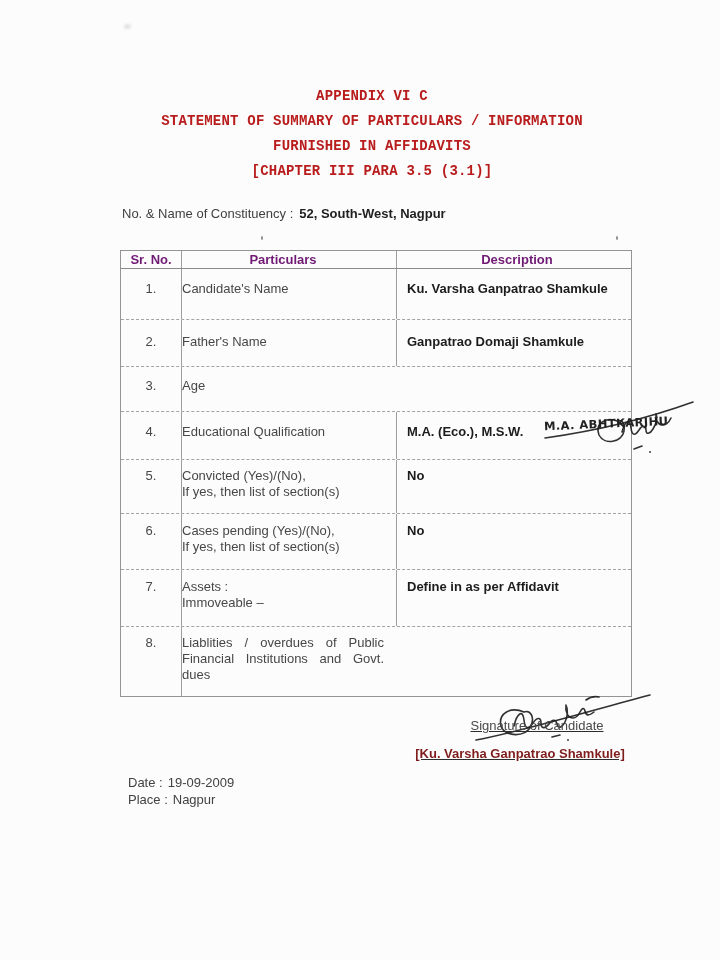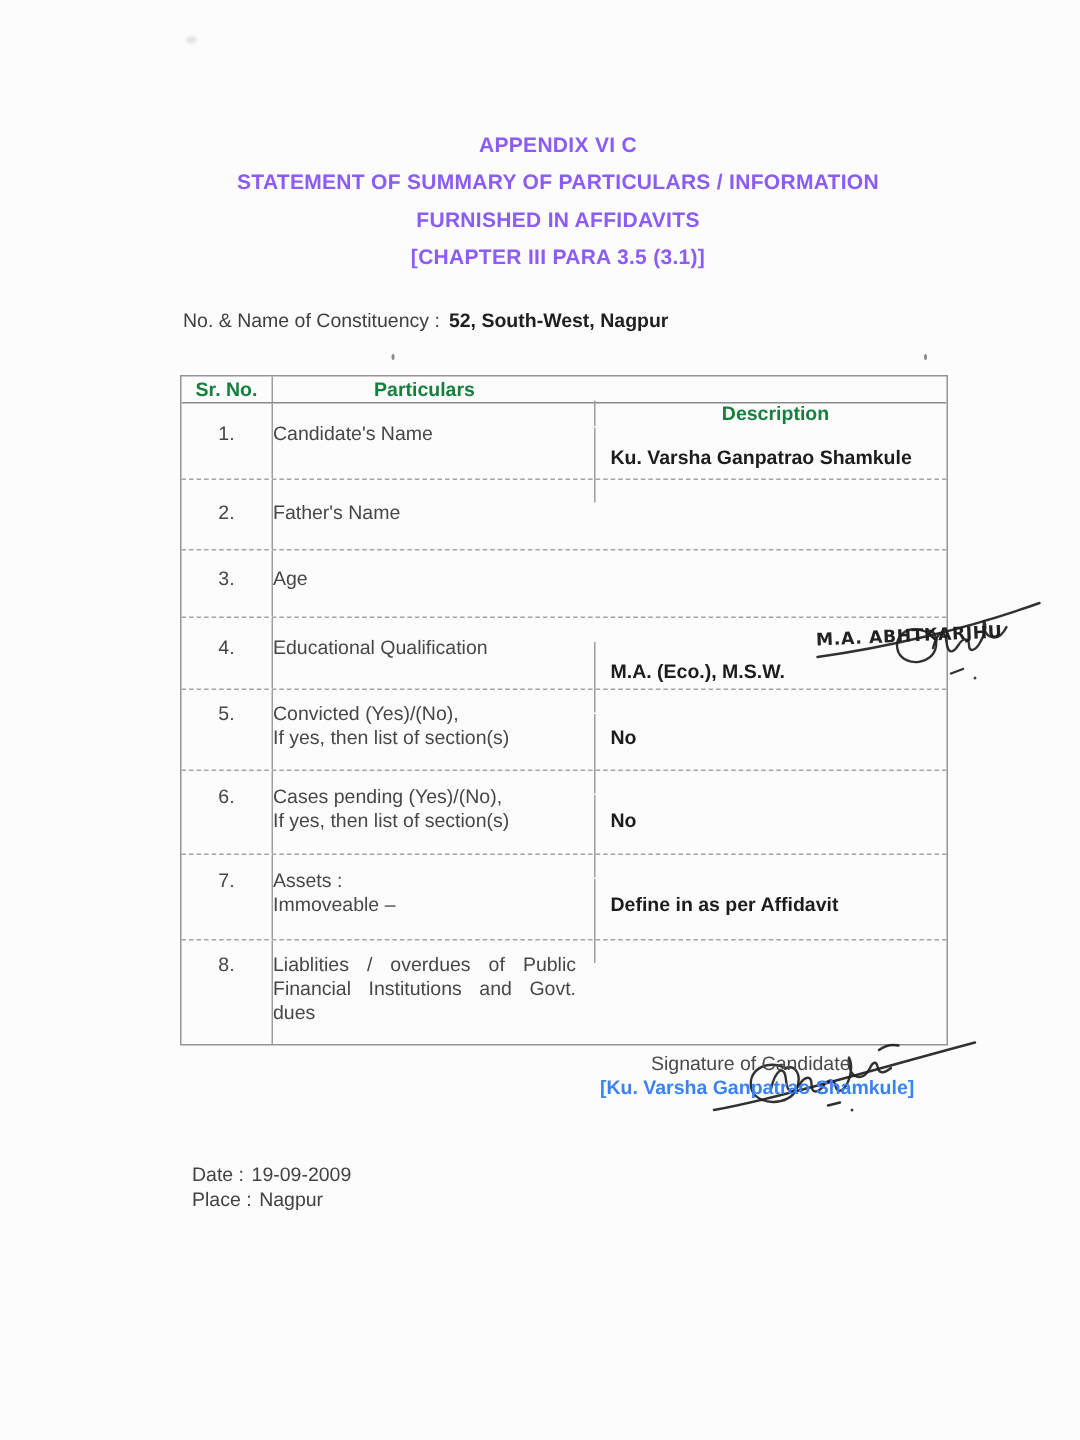--- a/index.html
+++ b/index.html
@@ -9,34 +9,34 @@
     background:#fcfcfc;
     font-family:"Liberation Sans","DejaVu Sans",sans-serif;
     color:#2d2d2d; overflow:hidden;
   }
   
   .artifact { position:absolute; background:#8a8a8a; border-radius:50%; }
   .smudge { position:absolute; background:#e3e3e3; border-radius:50%; filter:blur(1px); }
 
   
   .heading { position:absolute; top:84px; left:24px; width:696px; text-align:center; }
-  .heading div { font-weight:bold; font-size:14px; line-height:25px; letter-spacing:.2px; color:#8b5cf6; }
+  .heading div { font-weight:bold; font-size:14px; line-height:25px; letter-spacing:.2px; color:#b91c1c;font-family:Liberation Mono, monospace; }
 
   
   .constituency { position:absolute; left:122px; top:206px; font-size:13px; color:#3f3f3f; }
   .constituency .val { font-weight:bold; color:#1f1f1f; margin-left:6px; }
 
   
   .doc-table { position:absolute; left:120px; top:250px; width:512px; border:1px solid #949494; background:transparent; }
   .t-row { display:flex; align-items:flex-start; }
   .t-head { height:18px; border-bottom:1px solid #8a8a8a; }
-  .t-head > div { font-weight:bold; font-size:13px; line-height:17px; text-align:center; color:#15803d; padding-top:0 !important; }
+  .t-head > div { font-weight:bold; font-size:13px; line-height:17px; text-align:center; color:#701a75; padding-top:0 !important; }
   .c-sr   { width:60px; text-align:center; font-size:13px; color:#474747; height:100%; }
   .c-part { width:215px; border-left:1px solid #9d9d9d; padding-right:12px; font-size:13px; line-height:16px; color:#474747; height:100%; }
-  .c-desc { flex:1; border-left:1px solid #9d9d9d; padding-left:10px; padding-right:4px; font-size:13px; line-height:16px; font-weight:bold; color:#1c1c1c; white-space:nowrap; height:100%;margin-top:16px; }
+  .c-desc { flex:1; border-left:1px solid #9d9d9d; padding-left:10px; padding-right:4px; font-size:13px; line-height:16px; font-weight:bold; color:#1c1c1c; white-space:nowrap; height:100%; }
   .body + .body { border-top:1px dashed #a3a3a3; }
   .r1 { height:50px; } .r1 > div { padding-top:12px; }
   .r2 { height:47px; } .r2 > div { padding-top:14px; }
   .r3 { height:45px; } .r3 > div { padding-top:11px; }
   .r4 { height:48px; } .r4 > div { padding-top:12px; }
   .r5 { height:54px; } .r5 > div { padding-top:8px; }
   .r6 { height:56px; } .r6 > div { padding-top:9px; }
   .r7 { height:57px; } .r7 > div { padding-top:9px; }
   .r8 { height:70px; } .r8 > div { padding-top:8px; }
   .r8 .justify { text-align:justify; }
@@ -45,23 +45,23 @@
   .handwritten {
     position:absolute; left:544px; top:417px; width:108px;
     font-family:"DejaVu Sans",sans-serif; font-size:11.5px; font-weight:bold;
     letter-spacing:.4px; color:#222; transform:rotate(-2.5deg); white-space:nowrap;
   }
   .sig-svg { position:absolute; }
   .sig-svg path { fill:none; stroke:#1f1f1f; stroke-width:1.6; stroke-linecap:round; stroke-linejoin:round; opacity:.92; }
   .sig-svg circle { fill:#1f1f1f; opacity:.85; }
 
   
-  .sig-block { position:absolute; left:400px; top:701px; width:240px; text-align:left; }
+  .sig-block { position:absolute; left:400px; top:718px; width:240px; text-align:center;text-decoration:underline; }
   .sig-caption { font-size:13px; color:#4a4a4a; line-height:15px; padding-left:34px; }
-  .sig-name { font-size:13px; font-weight:bold; color:#3b82f6; line-height:15px; margin-top:1px; }
+  .sig-name { font-size:13px; font-weight:bold; color:#7f1d1d; line-height:15px; margin-top:13px; }
 
   
   .footer { position:absolute; left:128px; top:770px; padding-top:4px; font-size:13px; color:#424242; line-height:17px; }
   .footer .lbl { margin-right:5px; }
 </style>
 </head>
 <body>
 
 <div class="page">
 
@@ -89,20 +89,21 @@
 
     <div class="t-row body r1">
       <div class="c-sr">1.</div>
       <div class="c-part">Candidate's Name</div>
       <div class="c-desc">Ku. Varsha Ganpatrao Shamkule</div>
     </div>
 
     <div class="t-row body r2">
       <div class="c-sr">2.</div>
       <div class="c-part">Father's Name</div>
+      <div class="c-desc">Ganpatrao Domaji Shamkule</div>
     </div>
 
     <div class="t-row body r3">
       <div class="c-sr">3.</div>
       <div class="c-part">Age</div>
     </div>
 
     <div class="t-row body r4">
       <div class="c-sr">4.</div>
       <div class="c-part">Educational Qualification</div>

